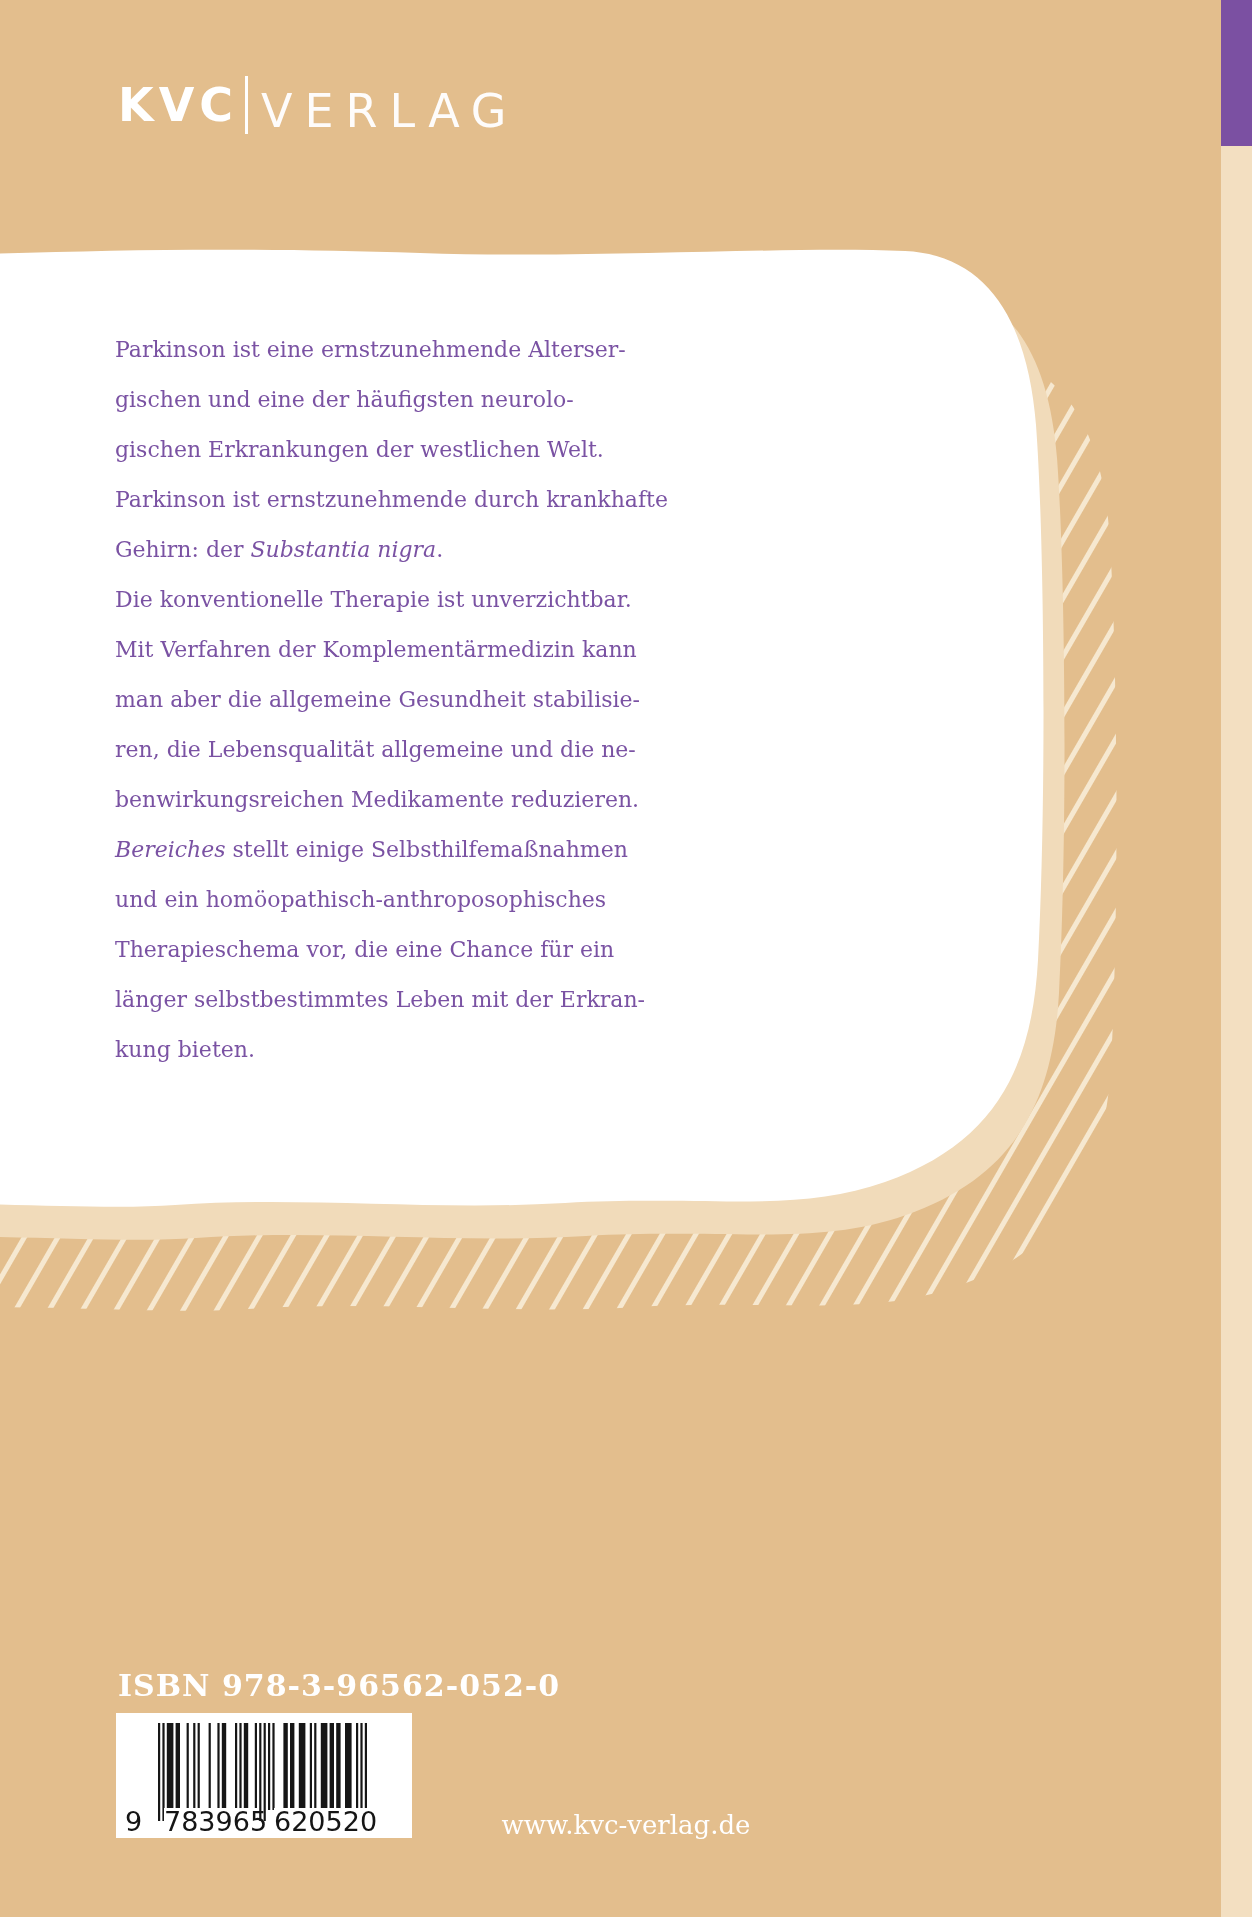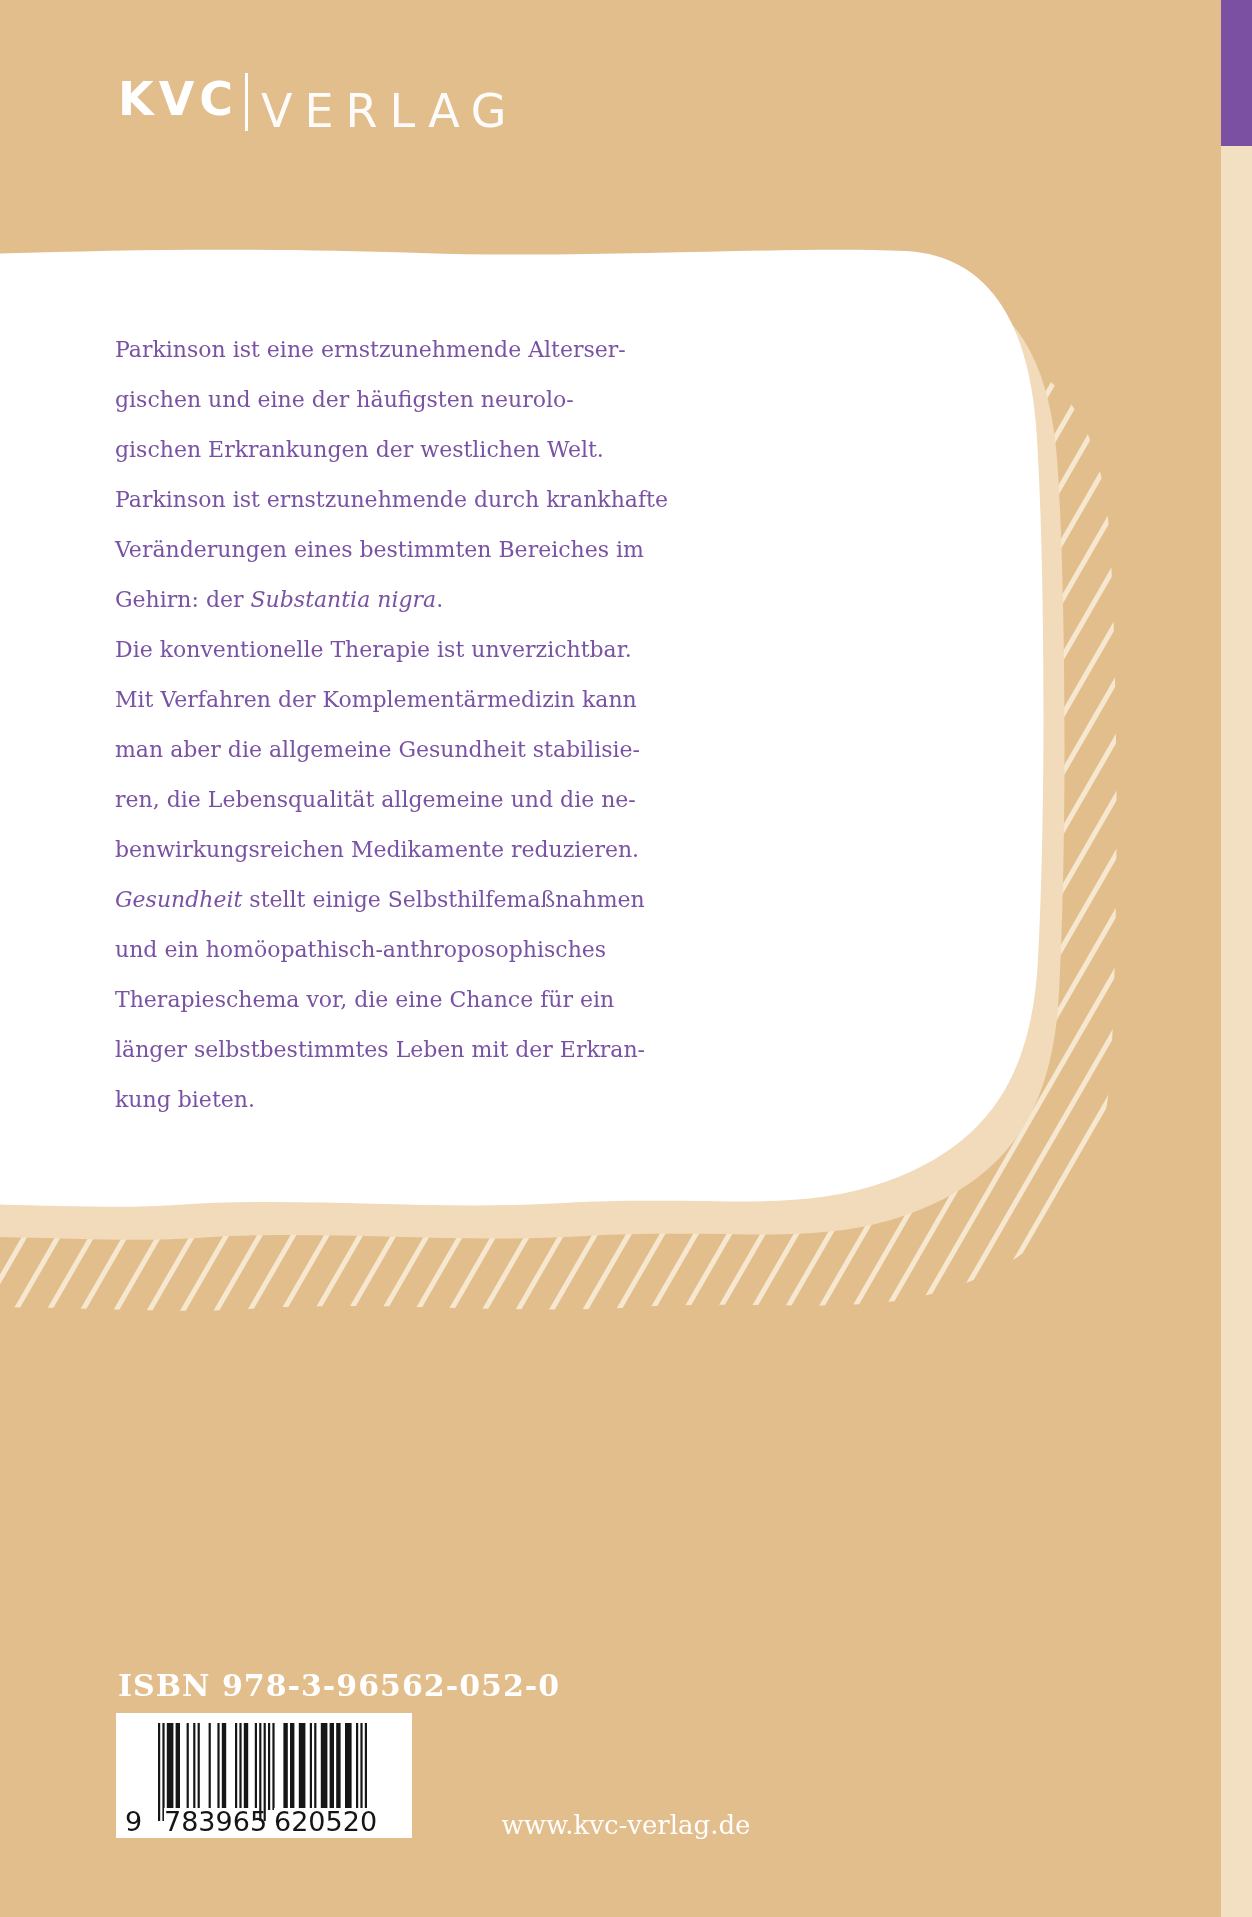--- a/index.html
+++ b/index.html
@@ -9,21 +9,21 @@
     margin:0 auto;
     background:var(--bg,#e3be8d);
     overflow:hidden;
     font-family:"DejaVu Serif", serif;
   }
   .bg-art{position:absolute;left:0;top:0;}
 
   
   .logo{
     position:absolute;left:118px;top:73px;
-    display:flex;
+    display:flex;align-items:center;
     color:#fff;
     font-family:"DejaVu Sans","Liberation Sans",sans-serif;
   }
   .logo .kvc{font-size:46px;font-weight:700;letter-spacing:5px;line-height:1.15;}
   .logo .logo-divider{width:3px;height:58px;background:#fff;margin:0 13px 0 7px;}
   .logo .verlag{font-size:46px;font-weight:400;letter-spacing:12px;opacity:.97;line-height:1.15;margin-top:12px;}
 
   
   .blurb{
     position:absolute;left:115px;top:325px;width:800px;
@@ -97,28 +97,27 @@
     <span class="kvc">KVC</span>
     <span class="logo-divider"></span>
     <span class="verlag">VERLAG</span>
   </header>
 
   <main class="blurb" id="blurb">
       <div class="line"><span>Parkinson ist eine ernstzunehmende Alterser-</span></div>
       <div class="line"><span>gischen und eine der häufigsten neurolo-</span></div>
       <div class="line"><span>gischen Erkrankungen der westlichen Welt.</span></div>
       <div class="line"><span>Parkinson ist ernstzunehmende durch krankhafte</span></div>
-      <div class="line"><span>Veränderungen eines bestimmten Bereiches im</span></div>
       <div class="line"><span>Gehirn: der </span><span class="it">Substantia nigra</span><span>.</span></div>
       <div class="line"><span>Die konventionelle Therapie ist unverzichtbar.</span></div>
       <div class="line"><span>Mit Verfahren der Komplementärmedizin kann</span></div>
       <div class="line"><span>man aber die allgemeine Gesundheit stabilisie-</span></div>
       <div class="line"><span>ren, die Lebensqualität allgemeine und die ne-</span></div>
       <div class="line"><span>benwirkungsreichen Medikamente reduzieren.</span></div>
-      <div class="line"><span class="it">Gesundheit</span><span> stellt einige Selbsthilfemaßnahmen</span></div>
+      <div class="line"><span class="it">Bereiches</span><span> stellt einige Selbsthilfemaßnahmen</span></div>
       <div class="line"><span>und ein homöopathisch-anthroposophisches</span></div>
       <div class="line"><span>Therapieschema vor, die eine Chance für ein</span></div>
       <div class="line"><span>länger selbstbestimmtes Leben mit der Erkran-</span></div>
       <div class="line"><span>kung bieten.</span></div>
     </main>
 
   <div class="isbn">ISBN 978-3-96562-052-0</div>
 
   <div class="barcode-box">
     <svg id="barcode-svg" width="296" height="125" viewBox="0 0 296 125" aria-hidden="true">

